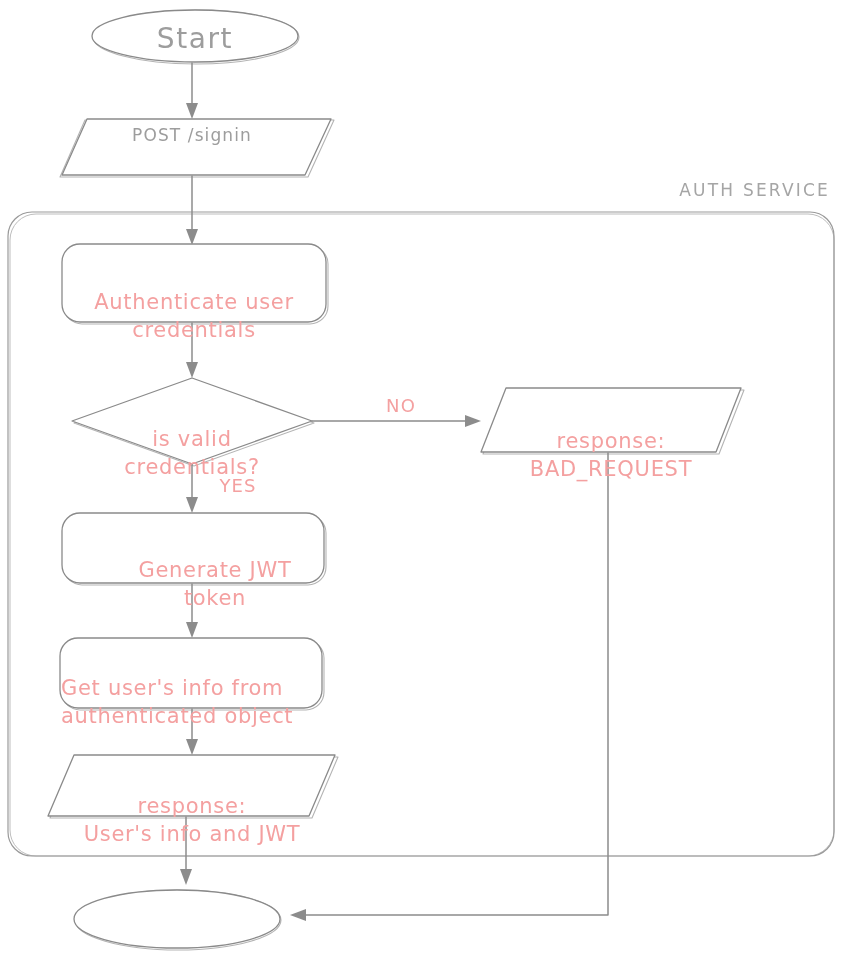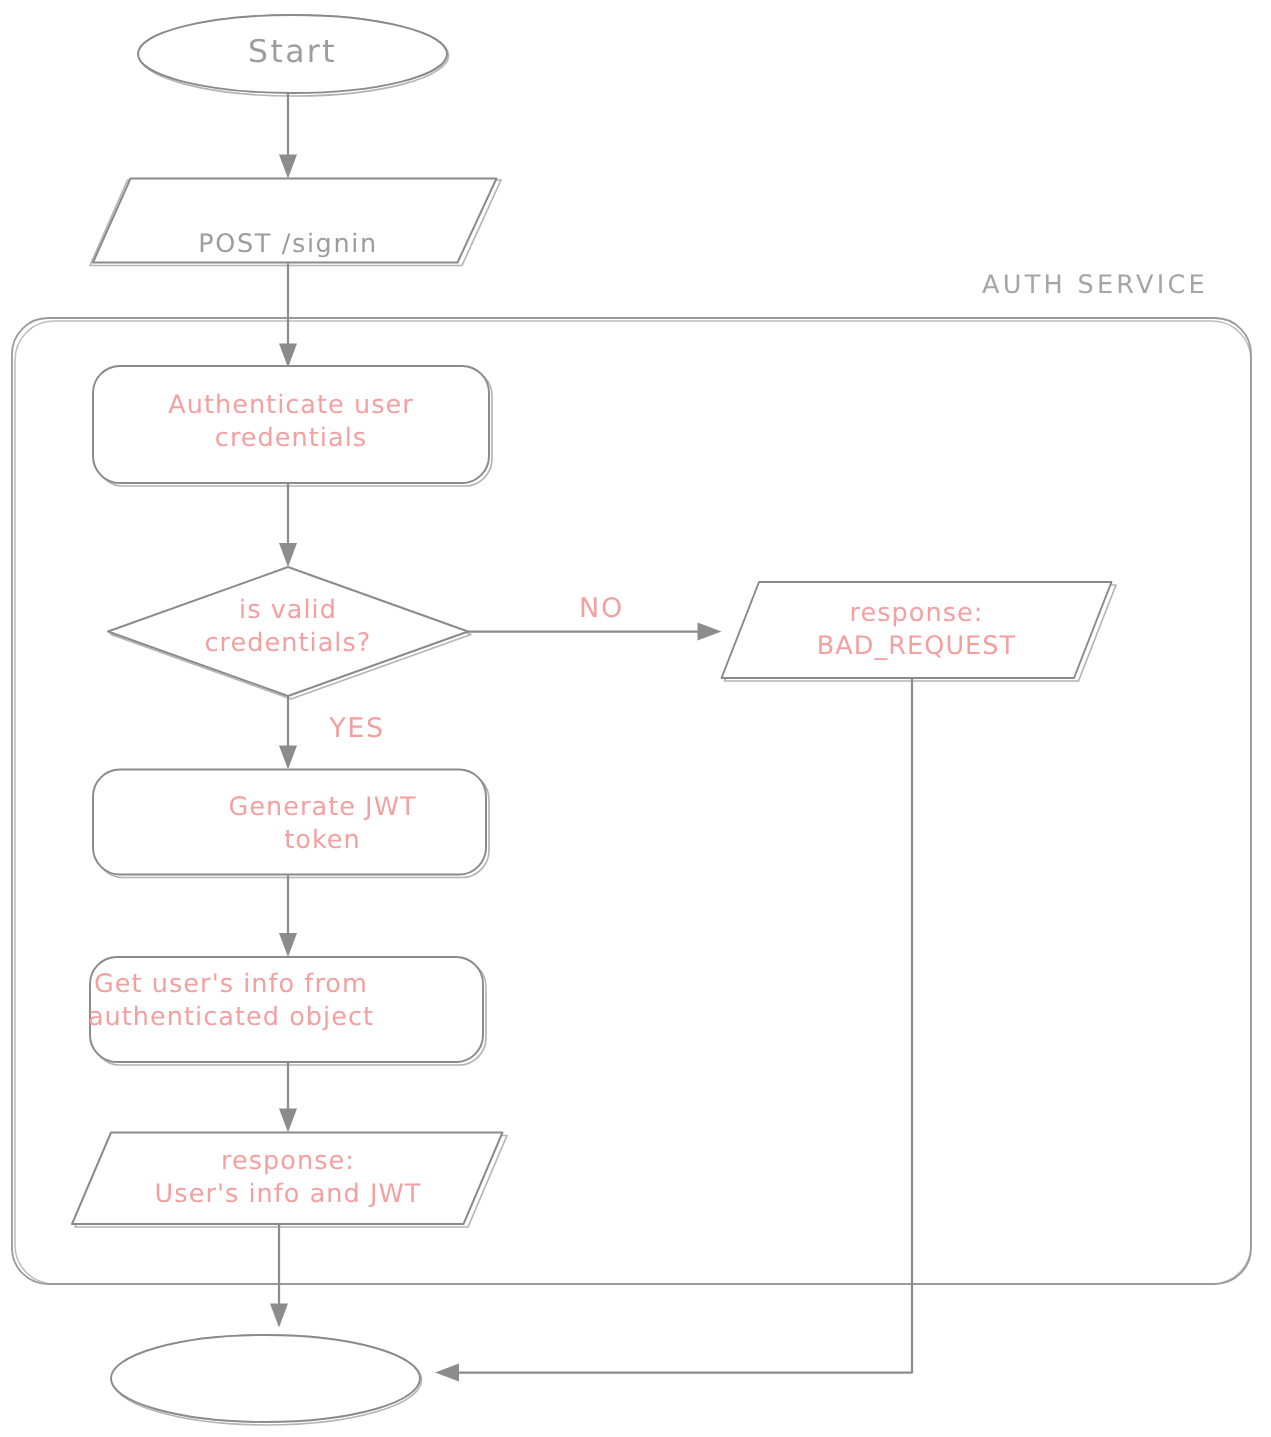--- a/index.html
+++ b/index.html
@@ -65,30 +65,31 @@
     font-family: "DejaVu Sans", sans-serif;
     letter-spacing: 0.6px;
   }
   .lbl-grey {
     color: #9d9d9d;
   }
   .lbl-salmon {
     color: #f4a0a0;
   }
   .lbl-terminal {
-    font-size: 21px;
+    font-size: 28px;
     letter-spacing: 1.6px;
   }
   .lbl-io-grey {
     font-size: 17px;
     letter-spacing: 1.1px;
   }
   .lbl-node {
-    font-size: 17px;
+    font-size: 21px;
     letter-spacing: 0.7px;
+    margin-top: 30px;
   }
   .lbl-branch {
     font-size: 18px;
     letter-spacing: 1.1px;
   }
   .lbl-group {
     font-size: 17px;
     letter-spacing: 2.2px;
     color: #a5a5a5;
   }
@@ -192,40 +193,40 @@
 
     <g>
       <ellipse class="shape-stroke-ghost" cx="178" cy="920" rx="103" ry="30"></ellipse>
       <ellipse class="shape-stroke" cx="177" cy="919" rx="103" ry="29"></ellipse>
     </g>
 
   </svg>
 
   <div class="lbl lbl-grey lbl-terminal" style="left:95px; top:21px; width:200px;">Start</div>
 
-  <div class="lbl lbl-grey lbl-io-grey" style="left:72px; top:152px; width:240px;">POST /signin</div>
+  <div class="lbl lbl-grey lbl-io-grey" style="left:72px; top:124px; width:240px;">POST /signin</div>
 
   <div class="lbl lbl-salmon lbl-node" style="left:64px; top:259px; width:260px;">Authenticate user
 credentials</div>
 
   <div class="lbl lbl-salmon lbl-node" style="left:92px; top:396px; width:200px;">is valid
 credentials?</div>
 
   <div class="lbl lbl-salmon lbl-node" style="left:491px; top:398px; width:240px;">response:
 BAD_REQUEST</div>
 
   <div class="lbl lbl-salmon lbl-node" style="left:63px; top:527px; width:304px;">Generate JWT
 token</div>
 
-  <div class="lbl lbl-salmon lbl-node" style="left:44px; top:645px; width:220px;">Get user's info from
+  <div class="lbl lbl-salmon lbl-node" style="left:61px; top:645px; width:220px;">Get user's info from
 authenticated object</div>
 
   <div class="lbl lbl-salmon lbl-node" style="left:62px; top:763px; width:260px;">response:
 User's info and JWT</div>
 
 
   <div class="lbl lbl-salmon lbl-branch" style="left:366px; top:394px; width:70px;">NO</div>
 
   <div class="lbl lbl-salmon lbl-branch" style="left:208px; top:474px; width:60px;">YES</div>
 
-  <div class="lbl lbl-group" style="left:630px; top:179px; width:200px; ">AUTH SERVICE</div>
+  <div class="lbl lbl-group" style="left:630px; top:179px; width:200px; text-align:right;">AUTH SERVICE</div>
 
 </div>
 
 </body></html>

